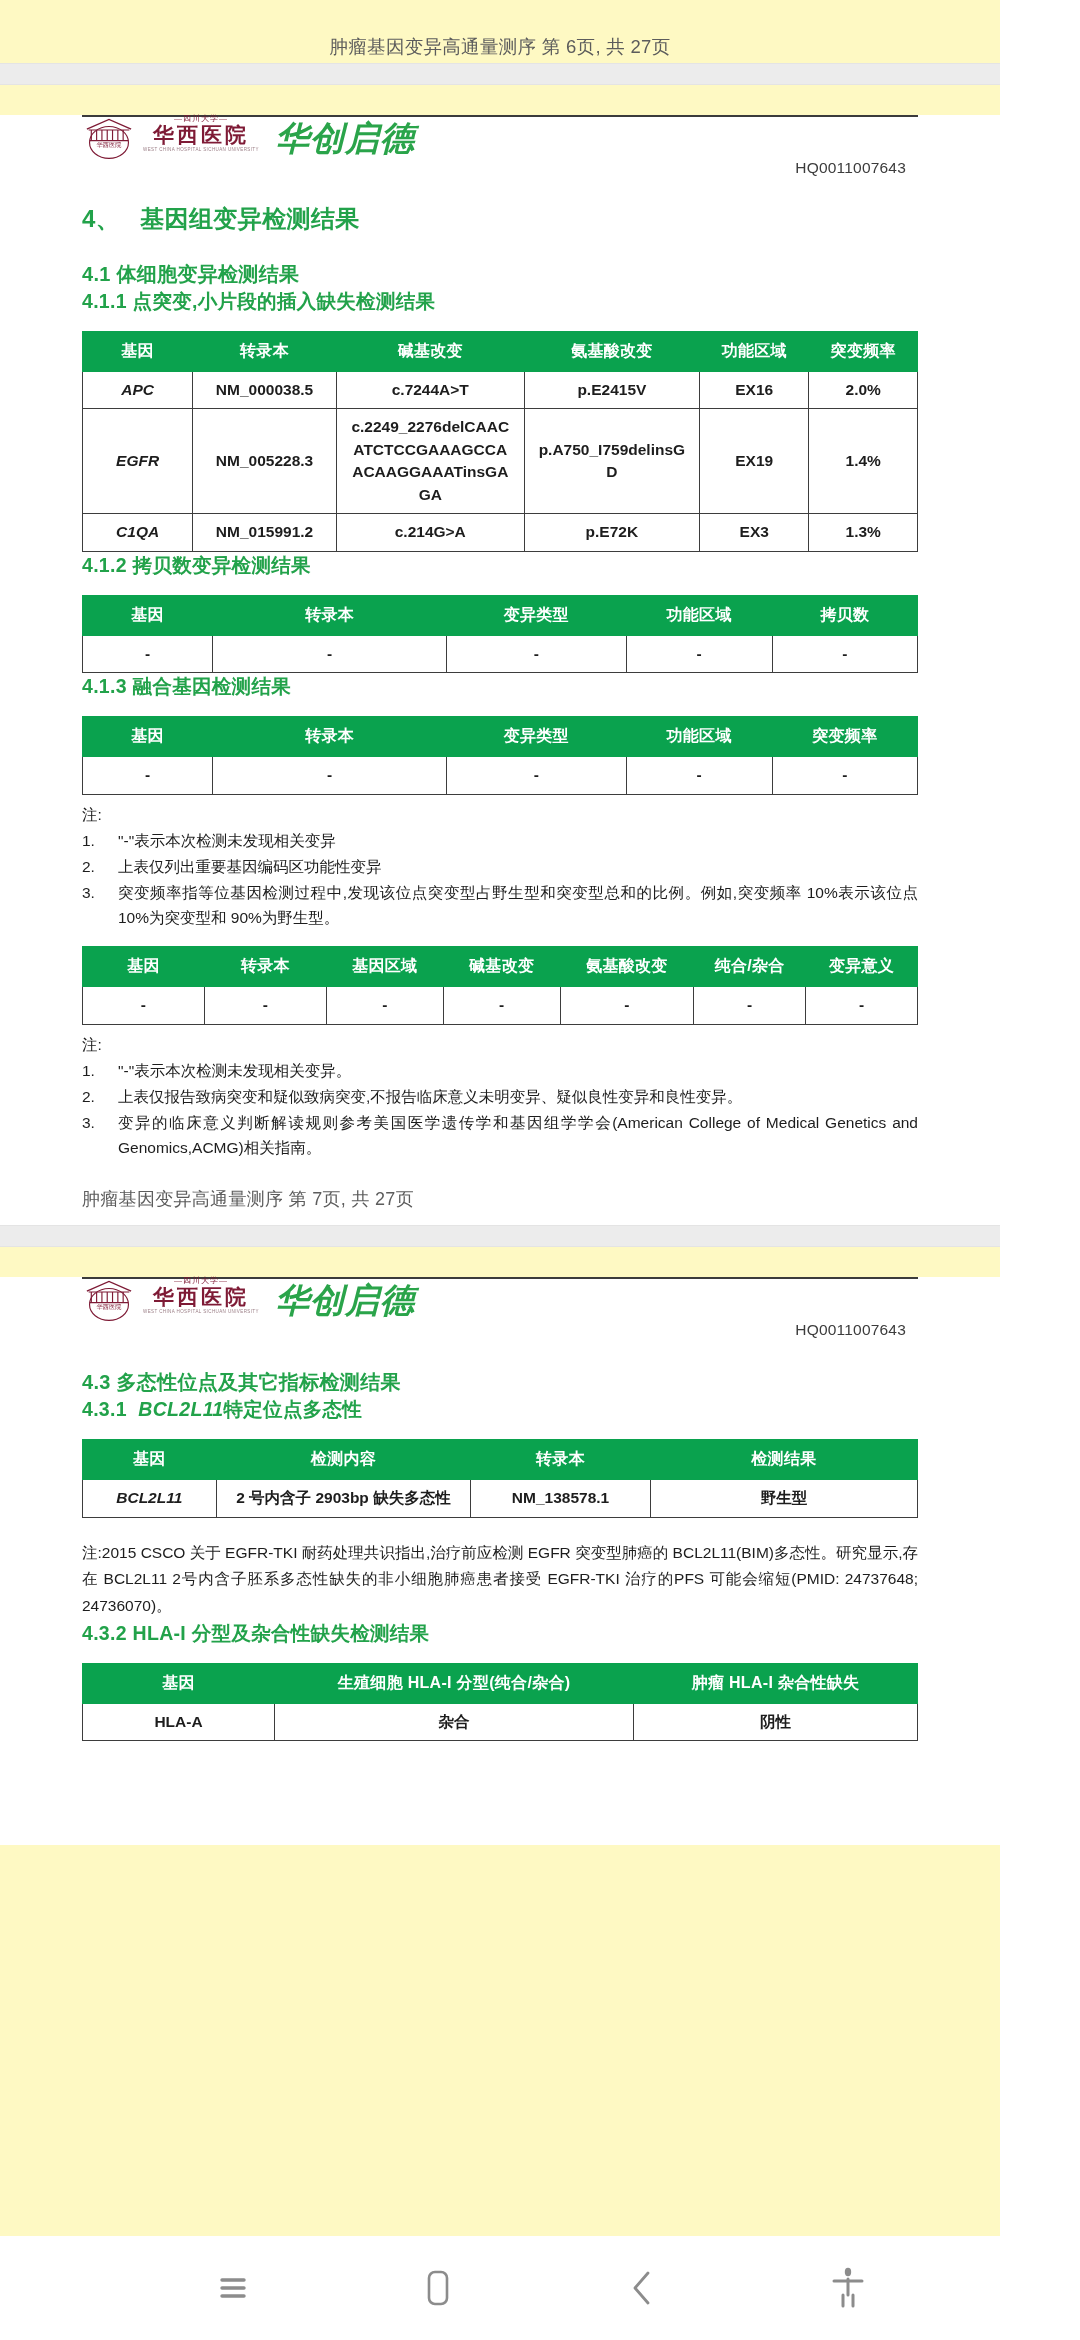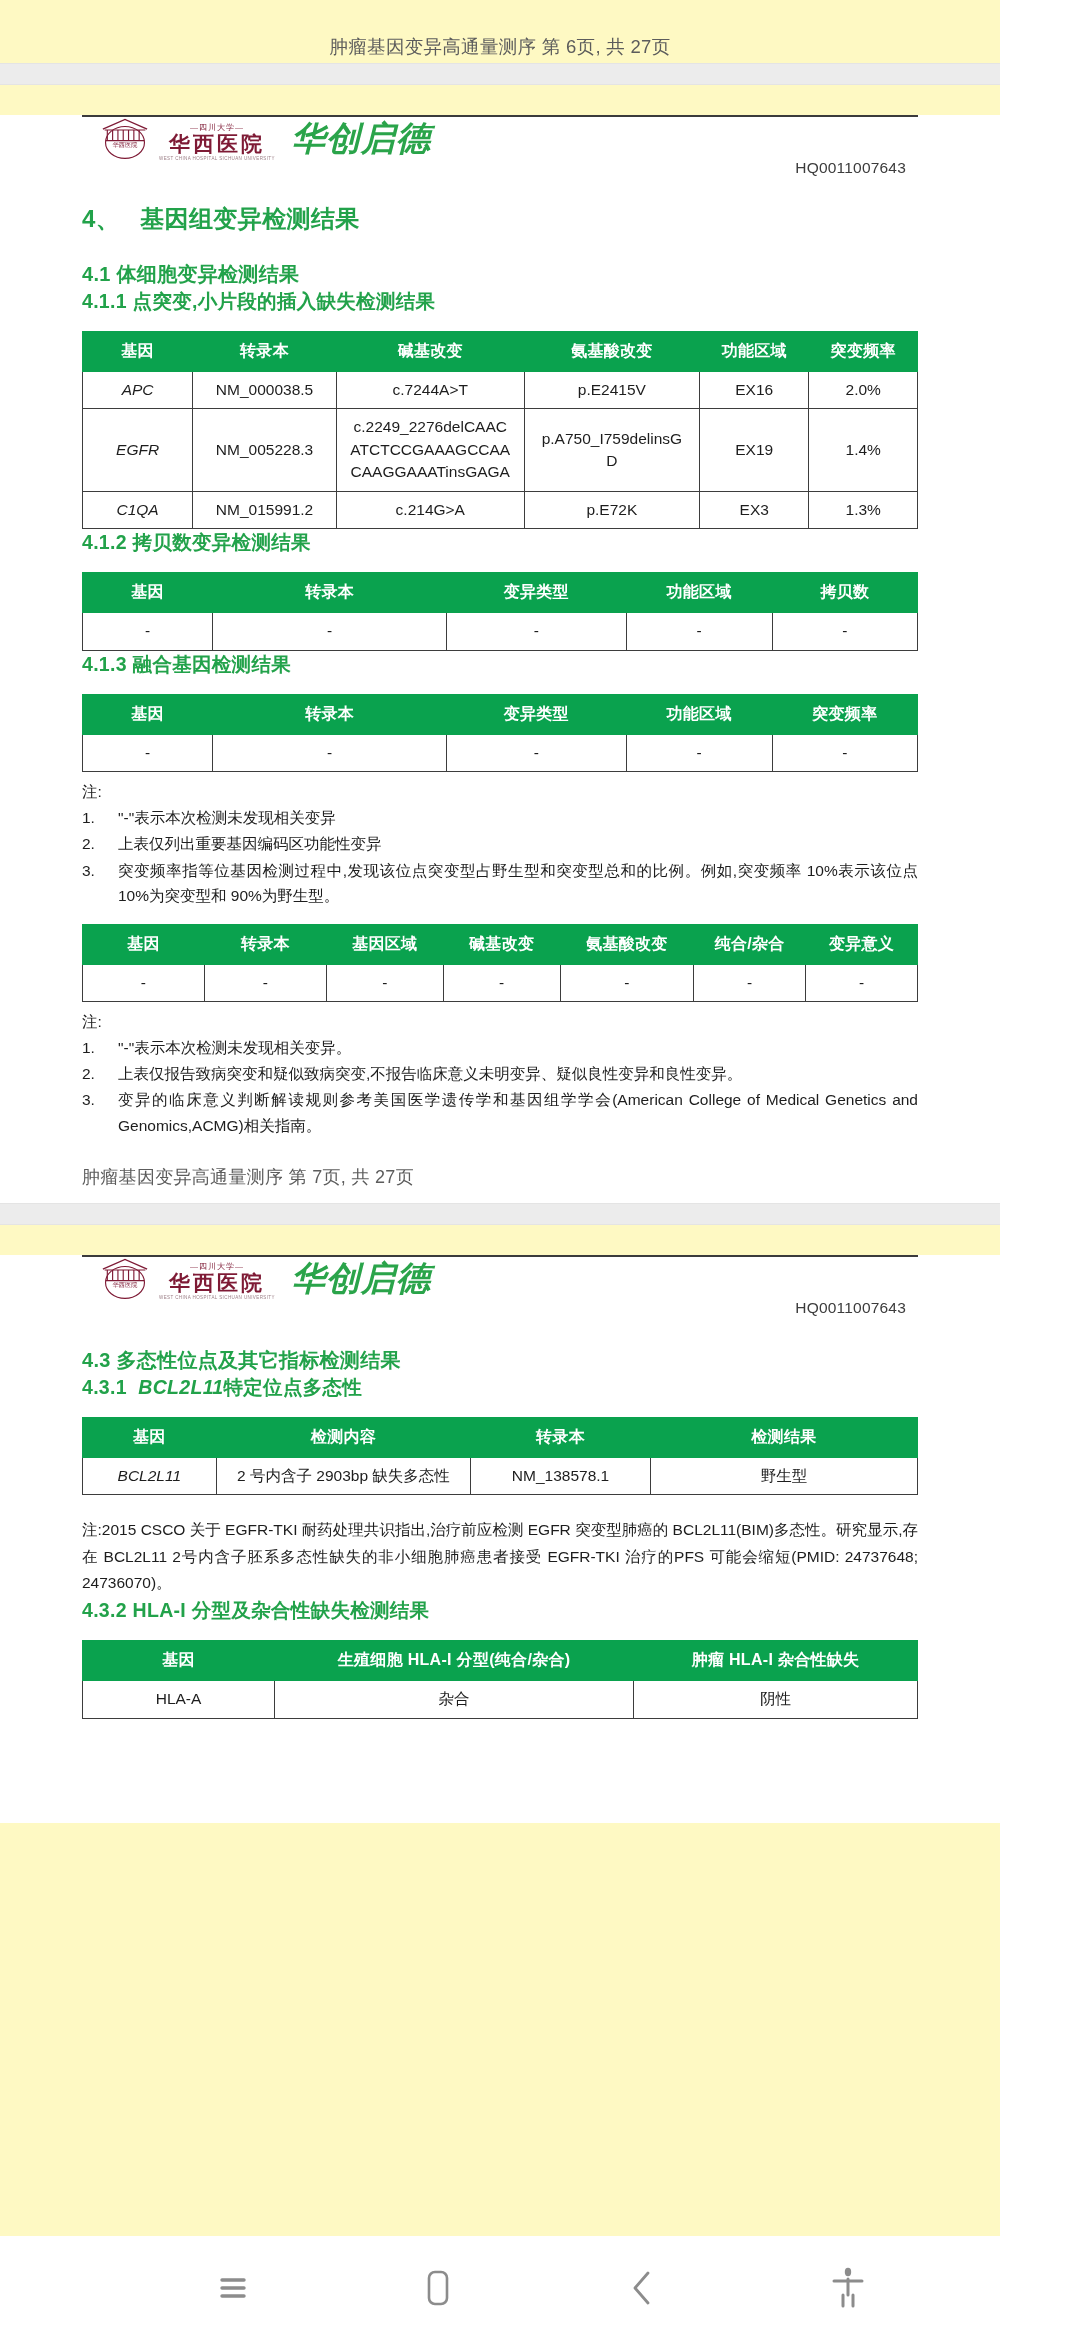--- a/index.html
+++ b/index.html
@@ -43,24 +43,24 @@
   }
 
   
   .masthead {
     position: relative;
     height: 66px;
     margin-top: 30px;
   }
   .logo-wrap {
     position: absolute;
-    left: 16px;
+    left: 0;
     top: 0;
     display: flex;
-    align-items: flex-end;
+    align-items: flex-start;
     gap: 7px;
   }
   .logo-mark { width: 54px; height: 46px; display:block; }
   .logo-cn-col { display:flex; flex-direction:column; align-items:center; line-height:1; }
   .logo-cn-top {
     font-size: 8px; color:#7e1a35; letter-spacing:1px; white-space:nowrap;
     font-family:"Liberation Serif", serif;
   }
   .logo-cn-main {
     font-size: 21px; color:#7e1a35; letter-spacing:3px; white-space:nowrap; font-weight:700;
@@ -128,20 +128,21 @@
     letter-spacing: .3px;
   }
   table.rpt td {
     font-size: 15.5px;
     color: #1d1d1d;
     text-align: center;
     padding: 7px 12px;
     border: 1.2px solid #3d3d3d;
     line-height: 1.45;
     word-break: break-all;
+    font-weight: bold;
   }
   table.rpt td.gene { font-style: italic; }
   table.rpt td.nowrap { word-break: keep-all; }
 
   
   .notes { margin-top: 10px; }
   .notes-label {
     font-size: 15.5px;
     color: #1d1d1d;
     margin-bottom: 2px;

